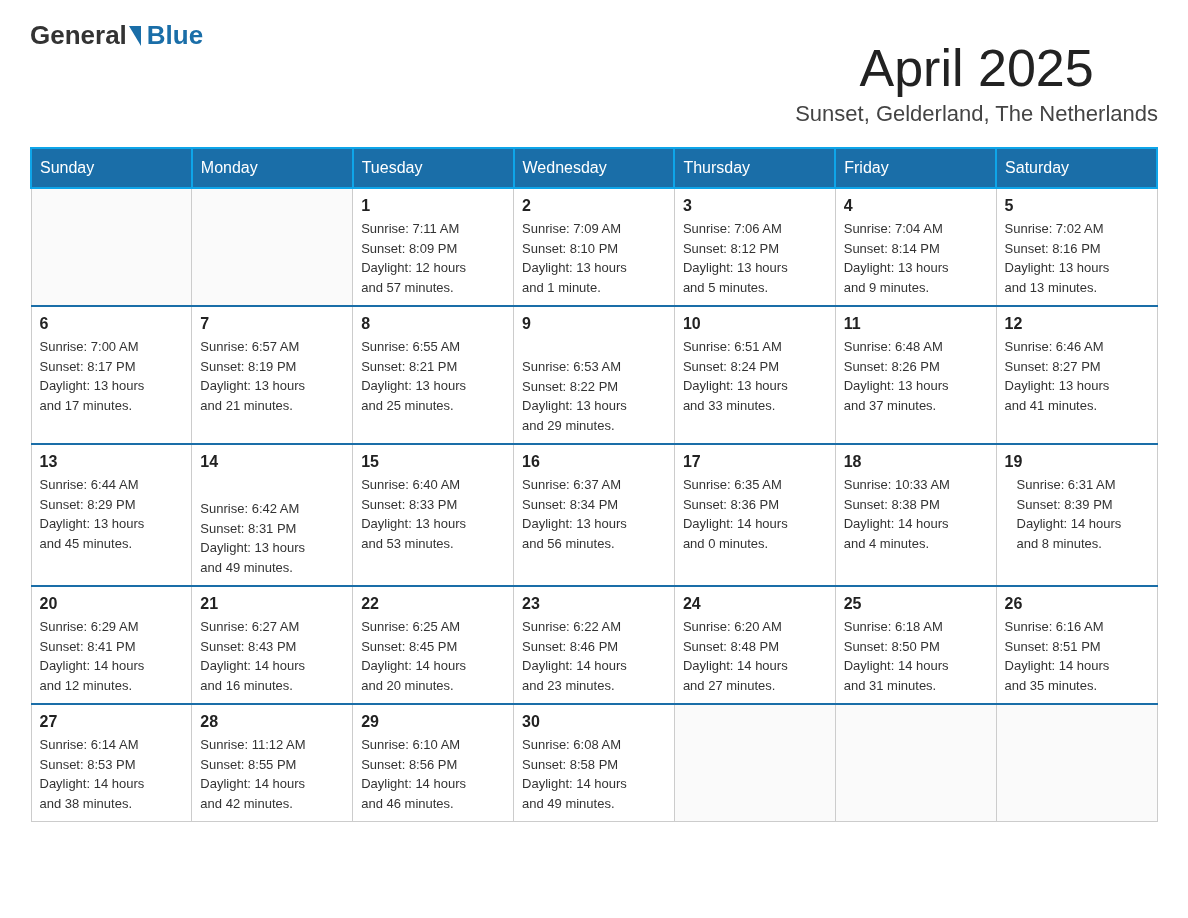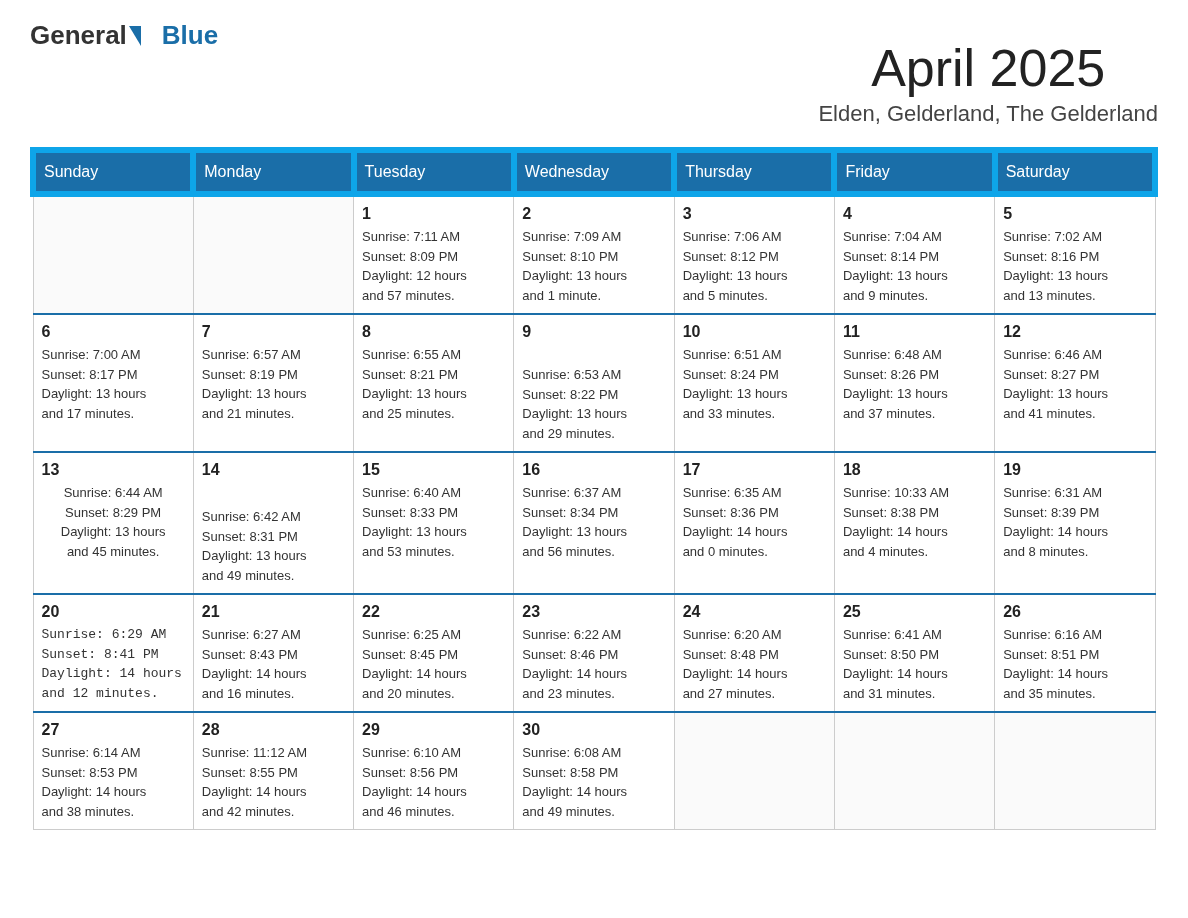--- a/index.html
+++ b/index.html
@@ -37,21 +37,21 @@
       border-left: 12px solid transparent;
       border-right: 0px solid transparent;
       border-top: 20px solid #1a6ea8;
       margin: 0 2px;
       display: inline-block;
     }
     .logo-blue {
       color: #1a6ea8;
       font-size: 26px;
       font-weight: bold;
-      margin-left: 19px;
+      margin-left: 4px;
     }
     .title-section {
       text-align: center;
       margin-top: 20px;
     }
     .page-title {
       font-size: 52px;
       font-weight: normal;
       color: #222;
       line-height: 1.1;
@@ -66,21 +66,21 @@
       border-collapse: collapse;
       border: 1px solid #ccc;
     }
     .calendar th {
       background: #1a6ea8;
       color: #fff;
       padding: 10px 8px;
       text-align: left;
       font-size: 16px;
       font-weight: normal;
-      border: 6px solid #0ea5e9;
+      border: 2px solid #0ea5e9;
     }
     .calendar td {
       vertical-align: top;
       padding: 8px;
       border: 1px solid #ccc;
       width: 14.28%;
       min-height: 110px;
       font-size: 13px;
       color: #333;
     }
@@ -109,21 +109,21 @@
 <div class="header">
   <div class="logo">
     <div class="logo-text">
       <span class="logo-general">General</span>
       <span class="logo-arrow"></span>
       <span class="logo-blue">Blue</span>
     </div>
   </div>
   <div class="title-section">
     <div class="page-title">April 2025</div>
-    <div class="subtitle">Elden, Gelderland, The Gelderland</div>
+    <div class="subtitle">Sunset, Gelderland, The Netherlands</div>
   </div>
 </div>
 
 <table class="calendar">
   <thead>
     <tr>
     <th>Sunday</th>
         <th>Monday</th>
         <th>Tuesday</th>
         <th>Wednesday</th>
@@ -219,21 +219,21 @@
           <span class="day-number">12</span>
           <div class="day-info" style="white-space: pre-line;">Sunrise: 6:46 AM
 Sunset: 8:27 PM
 Daylight: 13 hours
 and 41 minutes.</div>
         </td>
       </tr>
       <tr class="row-separator">
         <td>
           <span class="day-number">13</span>
-          <div class="day-info" style="white-space: pre-line; text-align: center;">Sunrise: 6:44 AM
+          <div class="day-info" style="white-space: pre-line;">Sunrise: 6:44 AM
 Sunset: 8:29 PM
 Daylight: 13 hours
 and 45 minutes.</div>
         </td>
         <td>
           <span class="day-number">14</span>
           <div class="day-info" style="white-space: pre-line; margin-top: 28px;">Sunrise: 6:42 AM
 Sunset: 8:31 PM
 Daylight: 13 hours
 and 49 minutes.</div>
@@ -261,30 +261,30 @@
         </td>
         <td>
           <span class="day-number">18</span>
           <div class="day-info" style="white-space: pre-line;">Sunrise: 10:33 AM
 Sunset: 8:38 PM
 Daylight: 14 hours
 and 4 minutes.</div>
         </td>
         <td>
           <span class="day-number">19</span>
-          <div class="day-info" style="white-space: pre-line;">Sunrise: 6:31 AM
+          <div class="day-info" style="white-space: pre-line; margin-left: 12px;">Sunrise: 6:31 AM
 Sunset: 8:39 PM
 Daylight: 14 hours
 and 8 minutes.</div>
         </td>
       </tr>
       <tr class="row-separator">
         <td>
           <span class="day-number">20</span>
-          <div class="day-info" style="white-space: pre-line; font-family: Liberation Mono, monospace;">Sunrise: 6:29 AM
+          <div class="day-info" style="white-space: pre-line;">Sunrise: 6:29 AM
 Sunset: 8:41 PM
 Daylight: 14 hours
 and 12 minutes.</div>
         </td>
         <td>
           <span class="day-number">21</span>
           <div class="day-info" style="white-space: pre-line;">Sunrise: 6:27 AM
 Sunset: 8:43 PM
 Daylight: 14 hours
 and 16 minutes.</div>
@@ -305,21 +305,21 @@
         </td>
         <td>
           <span class="day-number">24</span>
           <div class="day-info" style="white-space: pre-line;">Sunrise: 6:20 AM
 Sunset: 8:48 PM
 Daylight: 14 hours
 and 27 minutes.</div>
         </td>
         <td>
           <span class="day-number">25</span>
-          <div class="day-info" style="white-space: pre-line;">Sunrise: 6:41 AM
+          <div class="day-info" style="white-space: pre-line;">Sunrise: 6:18 AM
 Sunset: 8:50 PM
 Daylight: 14 hours
 and 31 minutes.</div>
         </td>
         <td>
           <span class="day-number">26</span>
           <div class="day-info" style="white-space: pre-line;">Sunrise: 6:16 AM
 Sunset: 8:51 PM
 Daylight: 14 hours
 and 35 minutes.</div>

